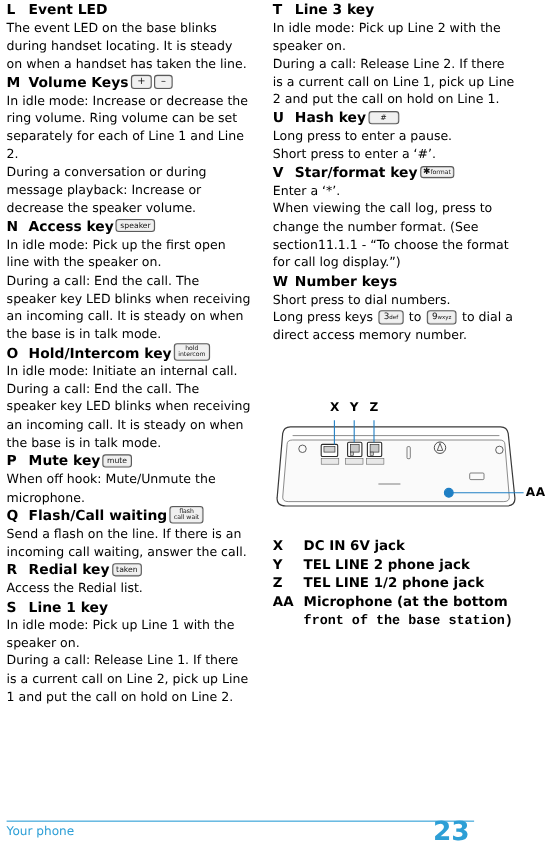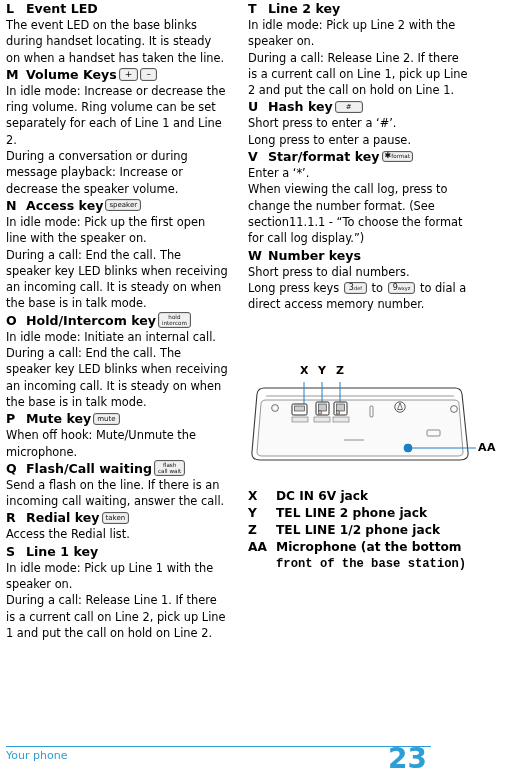--- a/index.html
+++ b/index.html
@@ -148,21 +148,21 @@
     position: absolute;
     left: 6px;
     top: 9px;
     font-size: 11px;
     color: #2d9fd6;
   }
   .footer-page {
     position: absolute;
     right: 10px;
     top: 2px;
-    font-size: 28px;
+    font-size: 24px;
     font-weight: bold;
     color: #2d9fd6;
   }
 </style>
 </head>
 <body>
 
 <div class="page">
 
   <div class="col col-left">
@@ -228,32 +228,32 @@
       <span class="letter">S</span>
       <span class="lbl">Line 1 key</span>
     </div>
     <p class="para entry">In idle mode: Pick up Line 1 with the speaker on.</p>
     <p class="para entry">During a call: Release Line 1. If there is a current call on Line 2, pick up Line 1 and put the call on hold on Line 2.</p>
   </div>
 
   <div class="col col-right">
     <div class="hdr entry">
       <span class="letter">T</span>
-      <span class="lbl">Line 2 key</span>
+      <span class="lbl">Line 3 key</span>
     </div>
     <p class="para entry">In idle mode: Pick up Line 2 with the speaker on.</p>
     <p class="para entry">During a call: Release Line 2. If there is a current call on Line 1, pick up Line 2 and put the call on hold on Line 1.</p>
 
     <div class="hdr entry">
       <span class="letter">U</span>
       <span class="lbl">Hash key</span>
       <span class="keybox wide inline-pad">#</span>
     </div>
+    <p class="para entry">Long press to enter a pause.</p>
     <p class="para entry">Short press to enter a ‘#’.</p>
-    <p class="para entry">Long press to enter a pause.</p>
 
     <div class="hdr entry">
       <span class="letter">V</span>
       <span class="lbl">Star/format key</span>
       <span class="keybox star inline-pad"><b>✱</b>format</span>
     </div>
     <p class="para entry">Enter a ‘*’.</p>
     <p class="para entry">When viewing the call log, press to change the number format. (See section11.1.1 - “To choose the format for call log display.”)</p>
 
     <div class="hdr entry">

